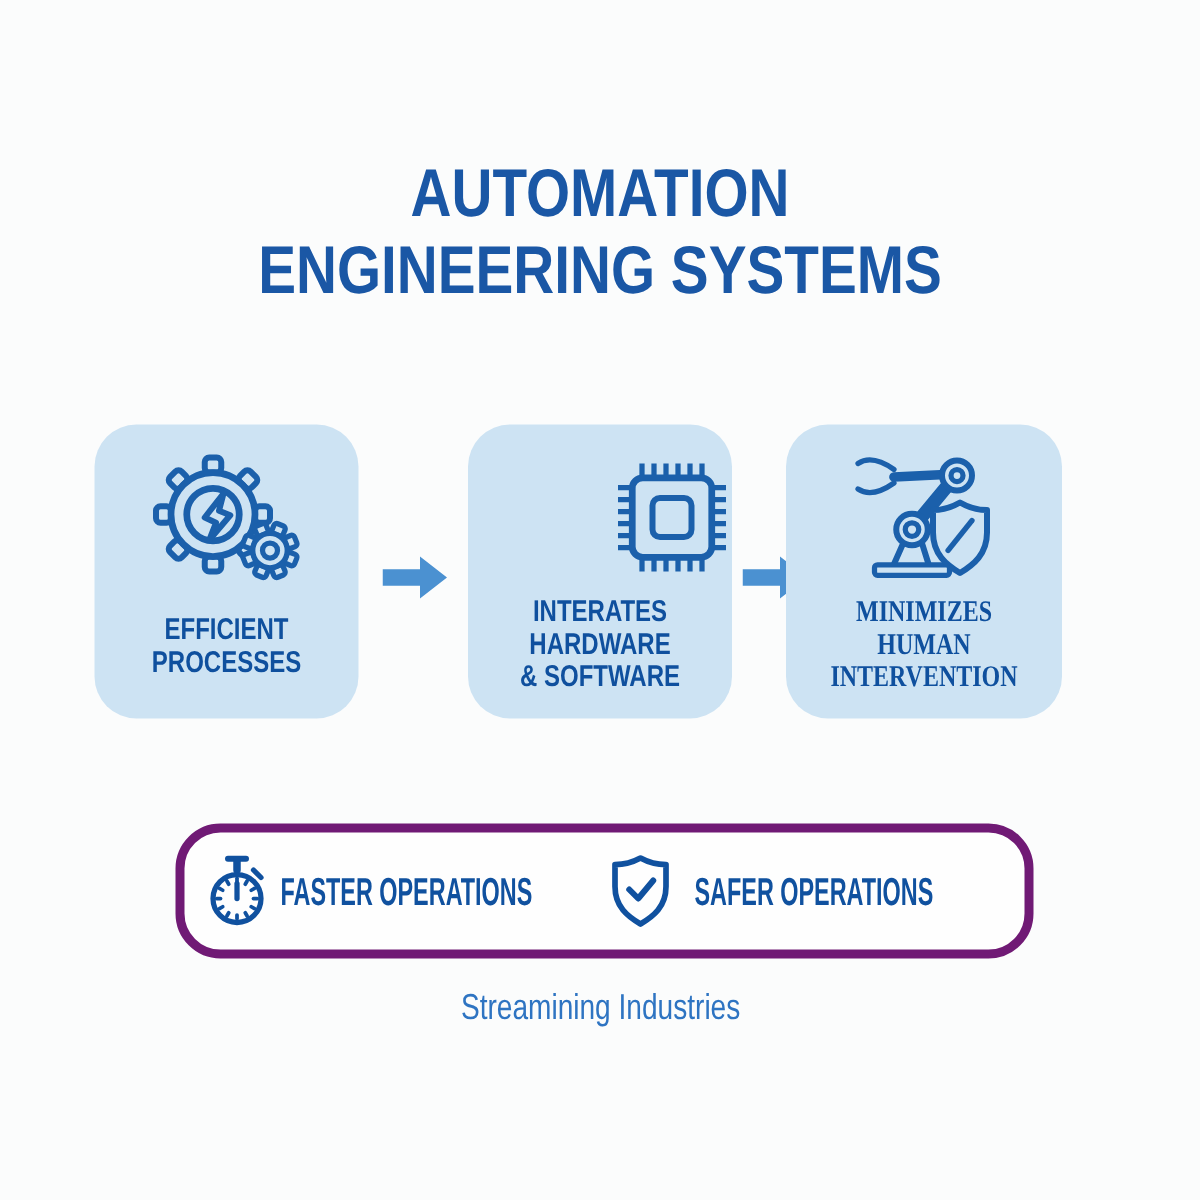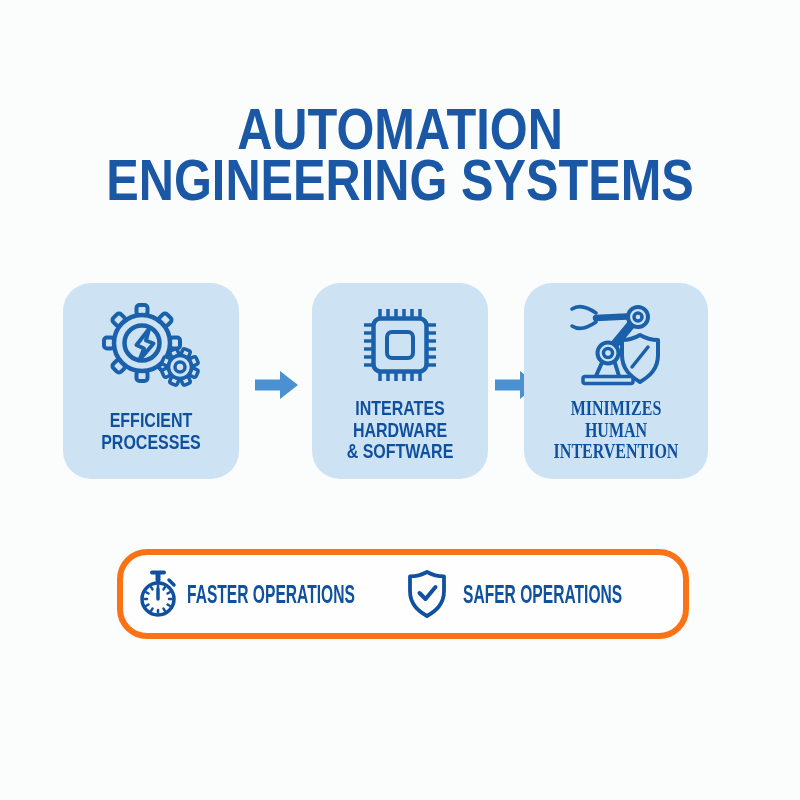--- a/index.html
+++ b/index.html
@@ -5,51 +5,51 @@
   html,body { margin:0; padding:0; }
   body { font-family:"Liberation Sans", sans-serif; }
   .canvas {
     position:relative; width:800px; height:800px;
     background:#fbfcfc; overflow:hidden;
   }
   
   .title {
     position:absolute; left:0; top:103px; width:800px;
     text-align:center; color:#1a57a5; font-weight:bold;
-    font-size:58px; line-height:51px;
+    font-size:45px; line-height:51px;
   }
   .title .cond { display:block; transform:scaleX(0.84); transform-origin:50% 50%; white-space:nowrap; }
 
   
   .card {
     position:absolute; top:283px; width:176px; height:196px;
     background:#cde3f3; border-radius:28px;
     display:flex; flex-direction:column; align-items:center;
     padding-top:14px; box-sizing:border-box;
   }
   .card1 { left:63px;align-items:center; }
-  .card2 { left:312px; }
+  .card2 { left:312px;align-items:flex-end; }
   .card3 { left:524px; width:184px;font-family:Liberation Serif, serif; }
   .icon-wrap { height:96px; display:flex; align-items:center; justify-content:center; }
   .card-label {
     margin-top:5px; width:100%; text-align:center;
     font-weight:bold; font-size:20px; line-height:21.5px; color:#0f509e;
   }
   .card1 .card-label { margin-top:17px; }
   .card-label .cond { display:block; transform:scaleX(0.8); transform-origin:50% 50%; white-space:nowrap; }
 
   
   .arrow { position:absolute; top:370px; }
   .arrow1 { left:255px; }
   .arrow2 { left:495px; }
 
   
   .bar {
     position:absolute; left:117px; top:549px; width:572px; height:90px;
-    box-sizing:border-box; border:6px solid #f97316; border-radius:30px;
+    box-sizing:border-box; border:6px solid #701a75; border-radius:30px;
     background:#fefefe;
   }
   .benefit { position:absolute; top:0; bottom:0; display:flex; align-items:center; }
   .benefit-1 { left:13px; gap:9px; }
   .benefit-2 { left:285px; gap:17px;justify-content:flex-end; }
   .benefit-label {
     font-size:26px; font-weight:bold; color:#10519f;
     transform:scaleX(0.6); transform-origin:left center; white-space:nowrap;
   }
 
@@ -215,14 +215,17 @@
       <svg width="38" height="50" viewBox="0 0 38 50">
         <g stroke="#10519f" fill="none" stroke-linecap="round" stroke-linejoin="round">
           <path d="M19 3 C24.5 6 30 7.4 36 7.4 L36 22 C36 35.5 27.5 42 19 47 C10.5 42 2 35.5 2 22 L2 7.4 C8 7.4 13.5 6 19 3 Z" stroke-width="3.8"></path>
           <polyline points="11.5,24 17.5,30 27.5,18" stroke-width="4"></polyline>
         </g>
       </svg>
       <span class="benefit-label">SAFER OPERATIONS</span>
     </div>
   </div>
 
+  <div class="footer">
+    <span class="cond">Streamining Industries</span>
+  </div>
 
 </div>
 
 </body></html>

